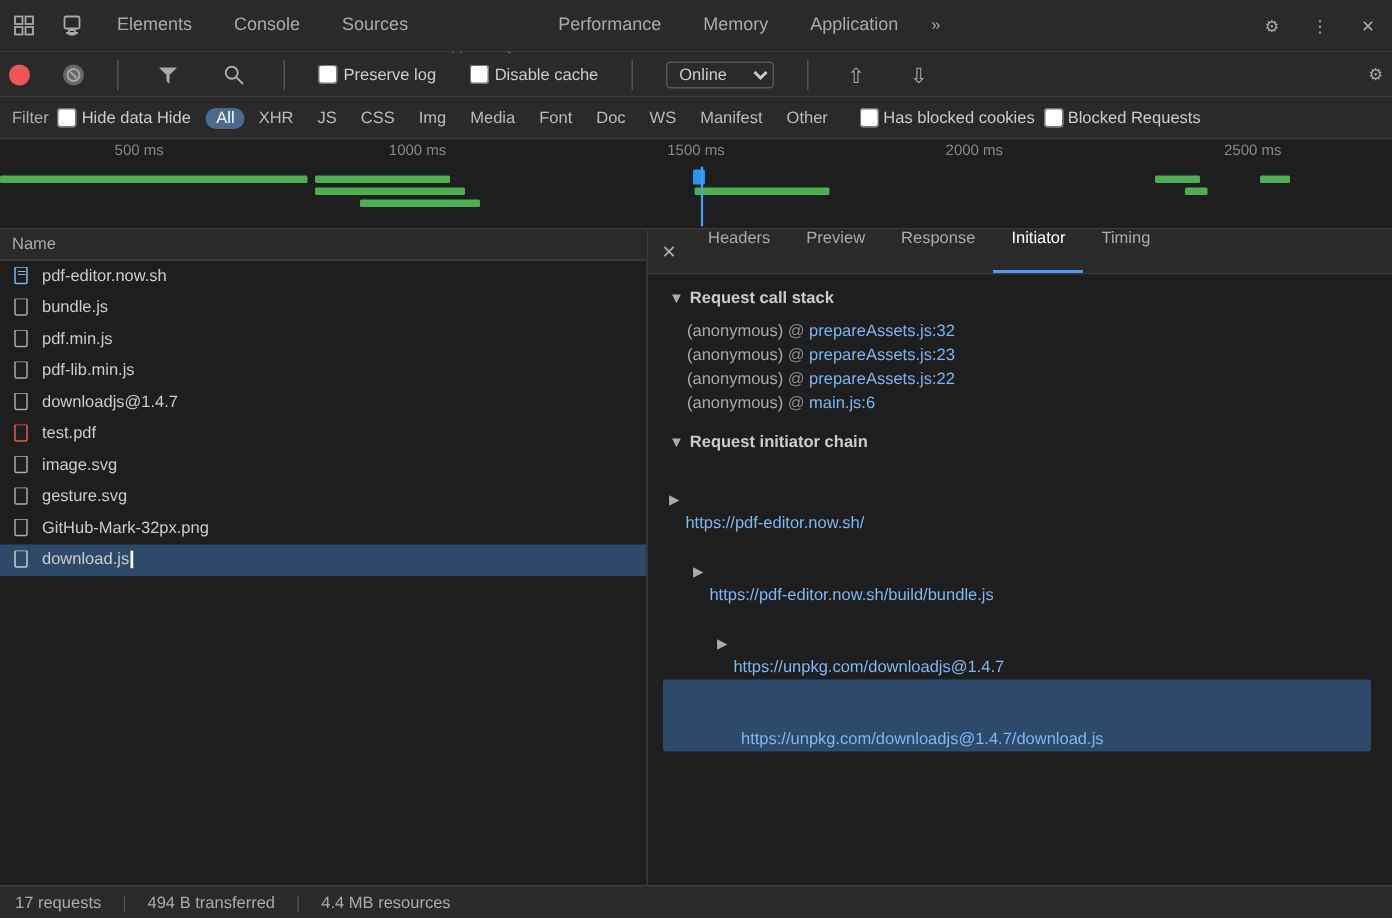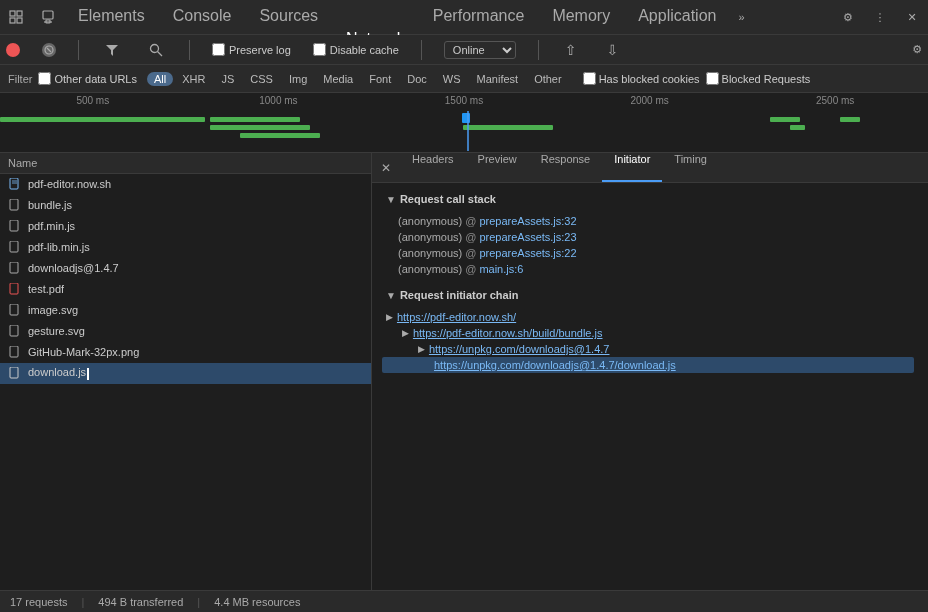--- a/index.html
+++ b/index.html
@@ -32,21 +32,21 @@
       color: #aaa;
       cursor: pointer;
       flex-shrink: 0;
     }
     .tab-item {
       padding: 0 14px;
       display: flex;
       align-items: center;
       color: #aaa;
       cursor: pointer;
-      font-size: 16px;
+      font-size: 12px;
       border-bottom: 2px solid transparent;
       white-space: nowrap;
     }
     .tab-item.active {
       color: #fff;
       border-bottom: 2px solid #4b9cf5;
       background: #1e1e1e;
       margin-top: 39px;
     }
     .tab-more {
@@ -196,21 +196,21 @@
 
     
     .main-content {
       display: flex;
       flex: 1;
       overflow: hidden;
     }
 
     
     .file-list-panel {
-      width: 372px;
+      width: 432px;
       flex-shrink: 0;
       border-right: 1px solid #3a3a3a;
       display: flex;
       flex-direction: column;
       overflow: hidden;
     }
     .file-list-header {
       background: #2a2a2a;
       border-bottom: 1px solid #3a3a3a;
       padding: 4px 8px;
@@ -341,22 +341,22 @@
       align-items: center;
       padding: 2px 0;
       font-size: 11px;
       cursor: pointer;
     }
     .chain-item .triangle-sm {
       color: #aaa; font-size: 9px; margin-right: 4px;
     }
     .chain-item a {
       color: #7ab9f5;
-      text-decoration: underline;
-      cursor: pointer;
+      cursor: pointer;
+      margin-top: 32px;
     }
     .chain-item.highlighted {
       background: #2d4a6a;
       padding: 2px 4px;
       border-radius: 2px;
       text-align: center;
     }
 
     
     .status-bar {
@@ -466,21 +466,21 @@
   <div class="divider-v"></div>
   <div class="upload-btn">⇧</div>
   <div class="download-btn">⇩</div>
   <div class="settings-btn">⚙</div>
 </div>
 
 <div class="filter-row">
   <span class="filter-label">Filter</span>
   <label class="hide-data-label">
     <input type="checkbox" style="">
-    <span>Other data URLs</span>
+    <span>Hide data Hide</span>
   </label>
   <div class="filter-pills">
     <div class="filter-pill active">
       <span>All</span>
     </div>
     <div class="filter-pill">
       <span>XHR</span>
     </div>
     <div class="filter-pill">
       <span>JS</span>

